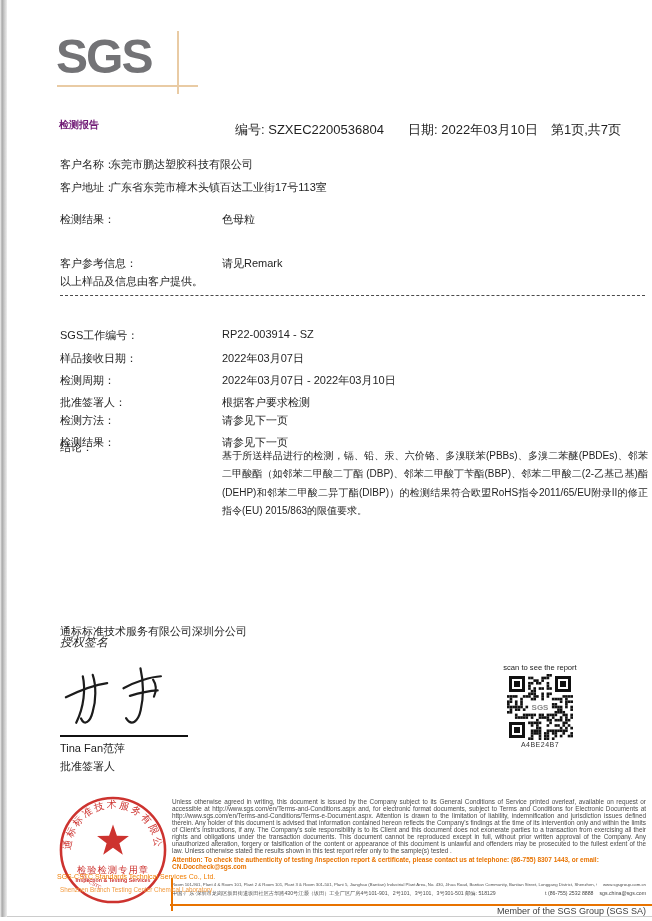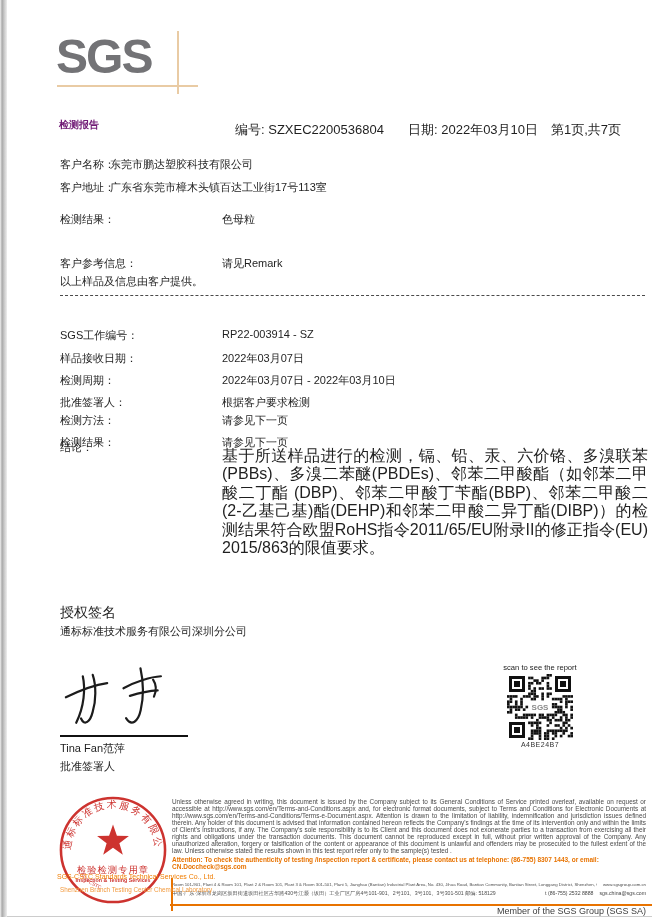--- a/index.html
+++ b/index.html
@@ -30,26 +30,26 @@
   .row { position:absolute; left:60px; width:580px; font-size:11px; white-space:nowrap; height:15px; }
   .row .lbl { position:absolute; left:0; }
   .row .val { position:absolute; }
   .off50  .val { left:50px; }
   .off162 .val { left:162px; }
 
   .note-line { left:60px; top:274px; font-size:11px; }
   .dashed-divider { left:60px; top:295px; width:585px; height:0; border-top:1.5px dashed #4a4a4a; }
 
   .conclusion-label { left:60px; top:440px; font-size:11px; }
-  .conclusion-text { left:222px; top:447px; width:426px; font-size:16px; line-height:18.4px;
+  .conclusion-text { left:222px; top:447px; width:426px; font-size:10px; line-height:18.4px;
     text-align:justify; color:#1f1f1f; }
 
   
   .company-line { left:60px; top:624px; font-size:11px; }
-  .auth-line { left:60px; top:604px; font-size:14px; }
+  .auth-line { left:60px; top:634px; font-size:12px;font-style:italic; }
   .sig-svg { left:62px; top:666px; }
   .sig-underline { left:60px; top:735px; width:128px; height:1.5px; background:#111; }
   .signer-name { left:60px; top:741px; font-size:11px; }
   .signer-role { left:60px; top:759px; font-size:11px; }
 
   
   .qr-block { left:489px; top:663px; width:102px; text-align:center; }
   .qr-caption { font-size:7.6px; color:#222; margin-bottom:2px; }
   .qr-box { position:relative; width:66px; height:66px; margin:0 auto; background:#fff; }
   .qr-code-label { font-size:7px; letter-spacing:.5px; color:#333; margin-top:1px; }

